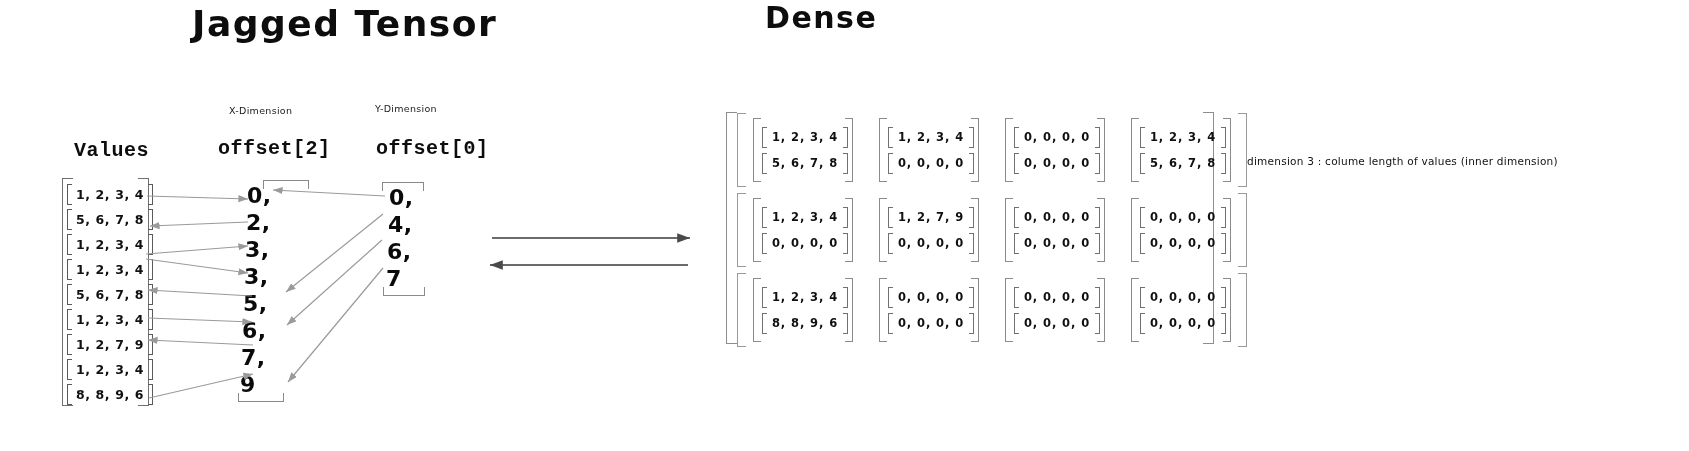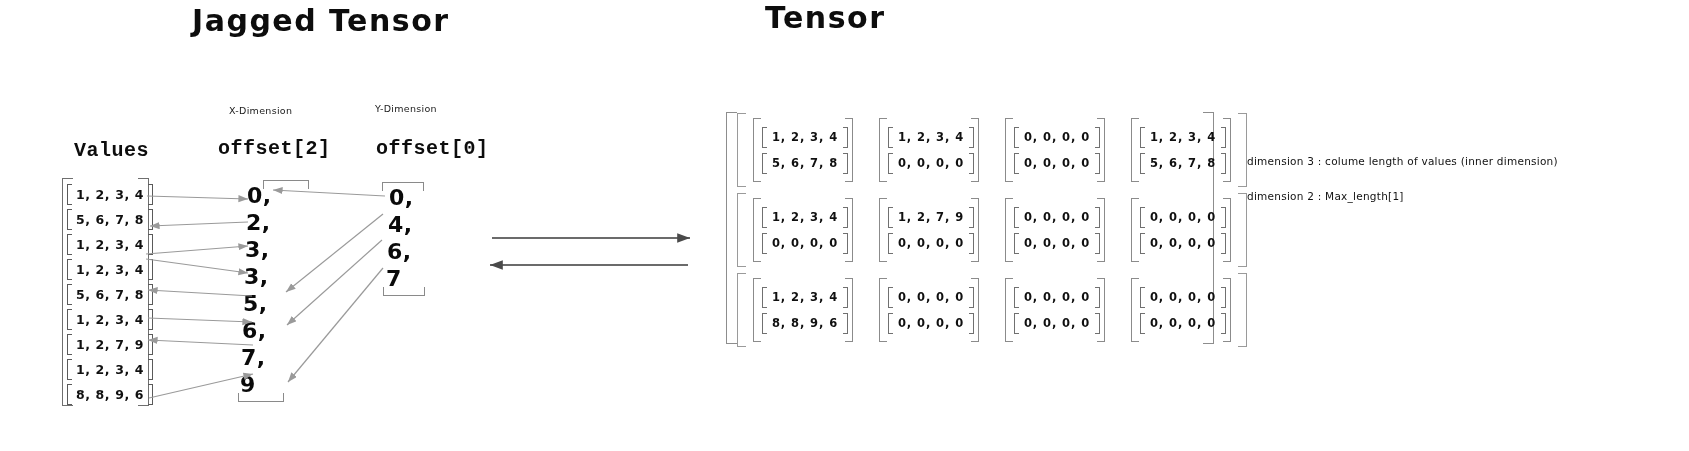--- a/index.html
+++ b/index.html
@@ -15,21 +15,21 @@
     overflow: hidden;
     font-family: "DejaVu Sans", sans-serif;
     color: #111111;
   }
   .abs { position: absolute; }
 
   
   .title-main {
     font-family: "DejaVu Sans", sans-serif;
     font-weight: 700;
-    font-size: 30px;
+    font-size: 36px;
     letter-spacing: 1.5px;
     color: #0d0d0d;
     white-space: nowrap;
   }
   .col-title {
     font-family: Liberation Mono, monospace;
     font-weight: 700;
     font-size: 20px;
     letter-spacing: 0.5px;
     color: #0d0d0d;
@@ -180,21 +180,21 @@
     color: #111111;
     white-space: nowrap;
   }
 
   svg.overlay { position: absolute; left: 0; top: 0; pointer-events: none; }
 </style>
 </head>
 <body>
 
 <div class="abs title-main" style="left:192px; top:3px;">Jagged Tensor</div>
-<div class="abs title-main" style="left:765px; top:0px; font-size:30px;">Tensor</div>
+<div class="abs title-main" style="left:765px; top:0px; font-size:30px;">Dense</div>
 
 <div class="abs col-title" style="left:74px; top:139px;">Values</div>
 
 <div class="abs" style="left:62px; top:178px;">
 
   <div class="abs vbracket" style="left:0px; top:0px; width:11px; height:228px;"></div>
 
   <div class="abs vbracket-r" style="left:76px; top:0px; width:11px; height:228px;"></div>
   <div class="abs" style="left:5px; top:4px;">
     <div class="vals-row">
@@ -519,14 +519,13 @@
             </div>
         </div>
       </div>
     </div>
 
   </div>
 </div>
 
 <div class="abs" style="left:1247px; top:155px;">
   <div class="annot-line" style="margin-bottom:23px;">dimension 3 : colume length of values (inner dimension)</div>
-  <div class="annot-line" style="margin-bottom:17px;">dimension 2 : Max_length[1]</div>
 </div>
 
 </body></html>

